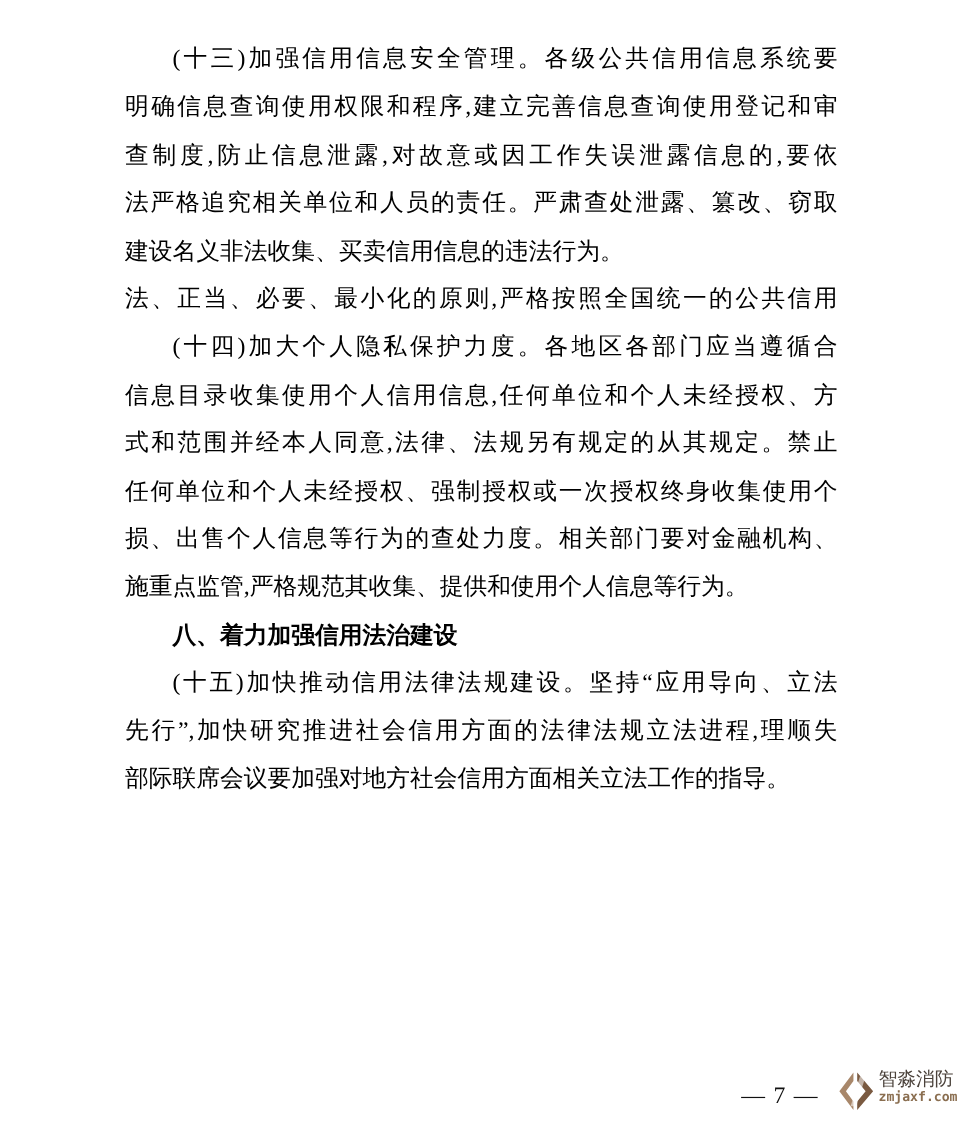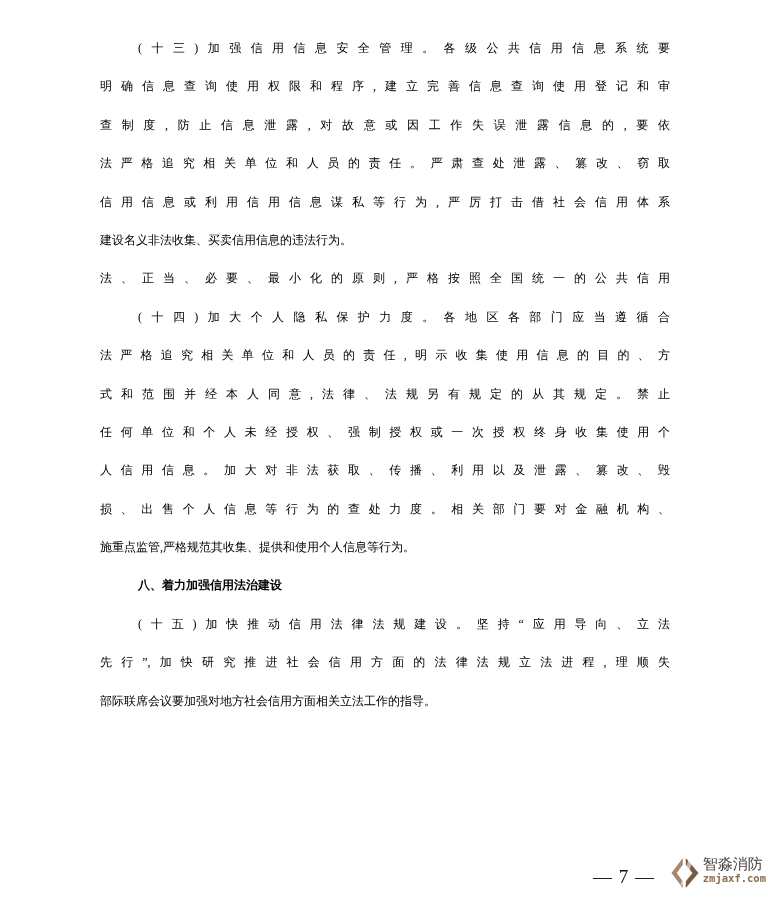--- a/index.html
+++ b/index.html
@@ -16,21 +16,21 @@
   }
   .doc-block {
     position: absolute;
     left: 100px;
     top: 29px;
     width: 570px;
   }
   .line {
     height: 38.4px;
     line-height: 38.4px;
-    font-size: 12px;
+    font-size: 19px;
     color: #000000;
     text-align: justify;
     text-align-last: justify;
     overflow: hidden;
     white-space: normal;
   }
   .line.indent {
     text-indent: 38px;
   }
   .line.end {
@@ -80,28 +80,26 @@
   }
 </style>
 </head>
 <body>
 
 <div class="doc-block">
   <div class="line indent justify">(十三)加强信用信息安全管理。各级公共信用信息系统要</div>
   <div class="line">明确信息查询使用权限和程序,建立完善信息查询使用登记和审</div>
   <div class="line">查制度,防止信息泄露,对故意或因工作失误泄露信息的,要依</div>
   <div class="line">法严格追究相关单位和人员的责任。严肃查处泄露、篡改、窃取</div>
-  <div class="line">信用信息或利用信用信息谋私等行为,严厉打击借社会信用体系</div>
   <div class="line end">建设名义非法收集、买卖信用信息的违法行为。</div>
   <div class="line">法、正当、必要、最小化的原则,严格按照全国统一的公共信用</div>
   <div class="line indent">(十四)加大个人隐私保护力度。各地区各部门应当遵循合</div>
-  <div class="line">法严格追究相关单位和人员的责任,明示收集使用信息的目的、方</div>
+  <div class="line">信息目录收集使用个人信用信息,任何单位和个人未经授权、方</div>
   <div class="line">式和范围并经本人同意,法律、法规另有规定的从其规定。禁止</div>
   <div class="line">任何单位和个人未经授权、强制授权或一次授权终身收集使用个</div>
-  <div class="line">人信用信息。加大对非法获取、传播、利用以及泄露、篡改、毁</div>
   <div class="line">损、出售个人信息等行为的查处力度。相关部门要对金融机构、</div>
   <div class="line end">施重点监管,严格规范其收集、提供和使用个人信息等行为。</div>
   <div class="line indent heading">八、着力加强信用法治建设</div>
   <div class="line indent">(十五)加快推动信用法律法规建设。坚持“应用导向、立法</div>
   <div class="line">先行”,加快研究推进社会信用方面的法律法规立法进程,理顺失</div>
   <div class="line end">部际联席会议要加强对地方社会信用方面相关立法工作的指导。</div>
 </div>
 
 <div class="page-number">— 7 —</div>
 

